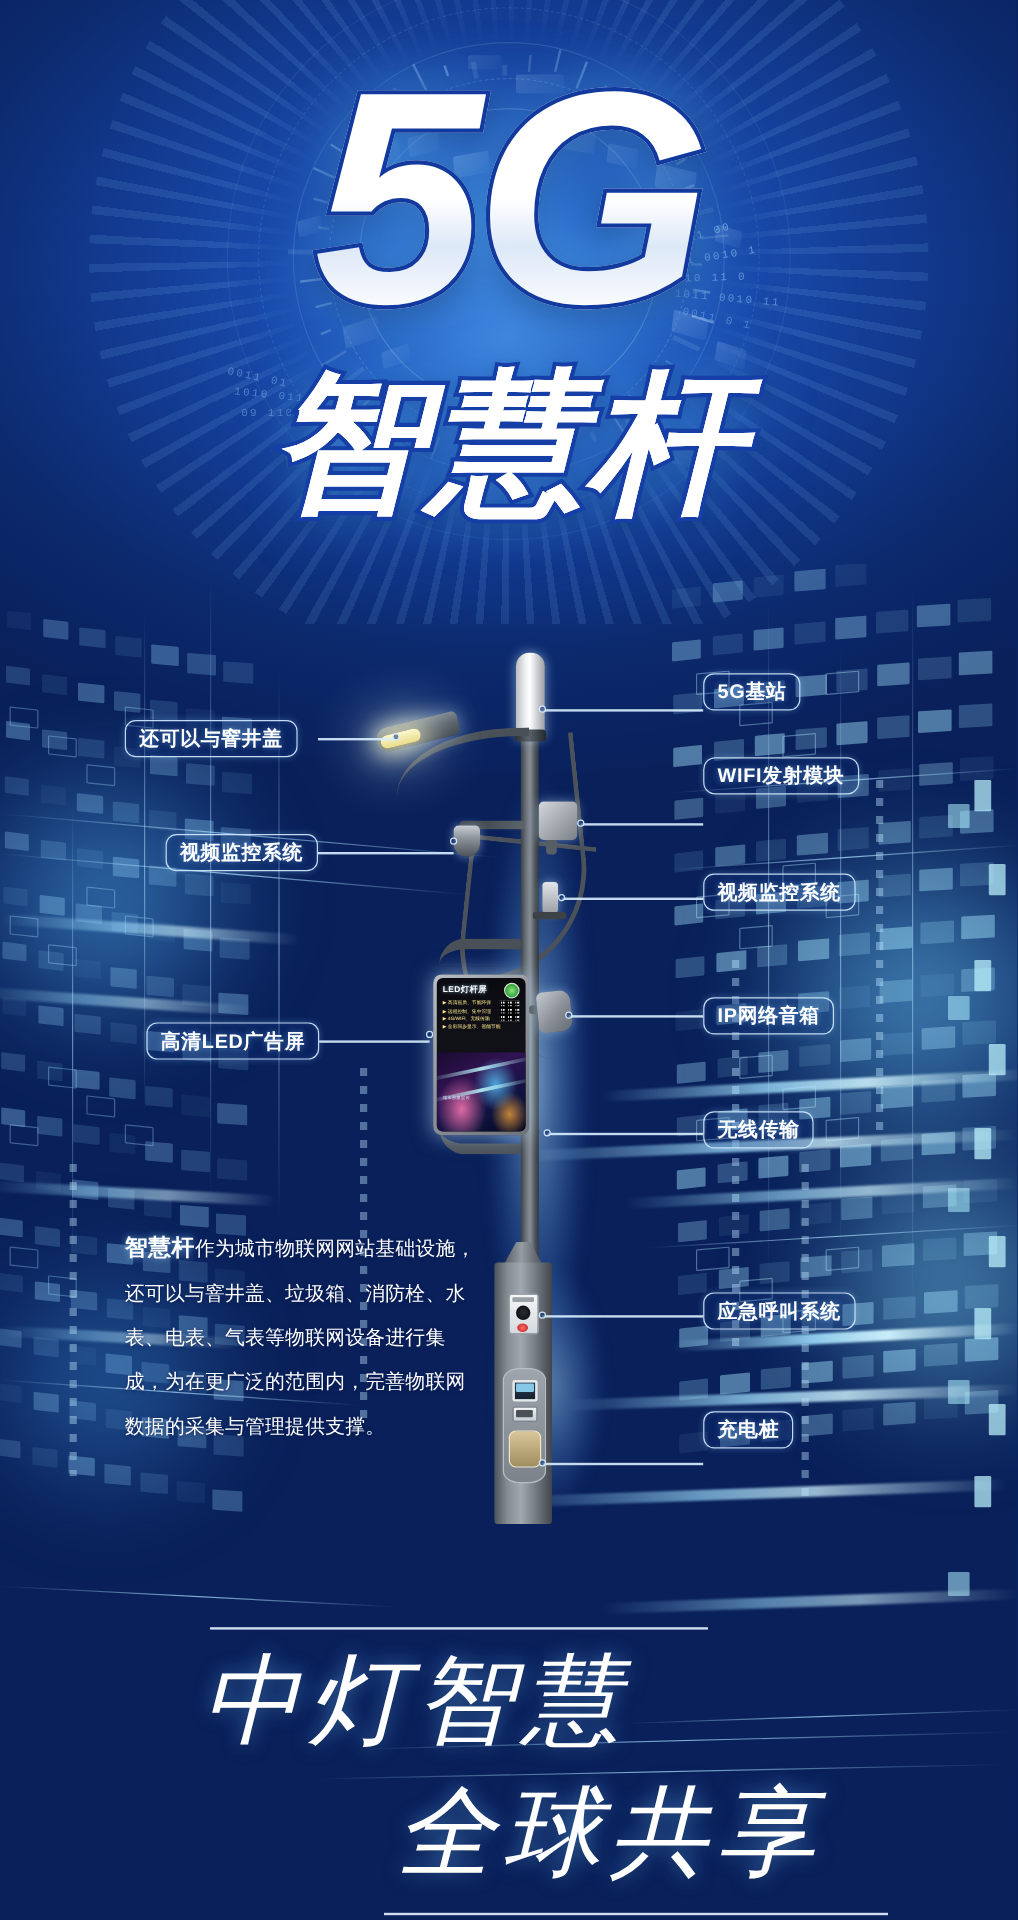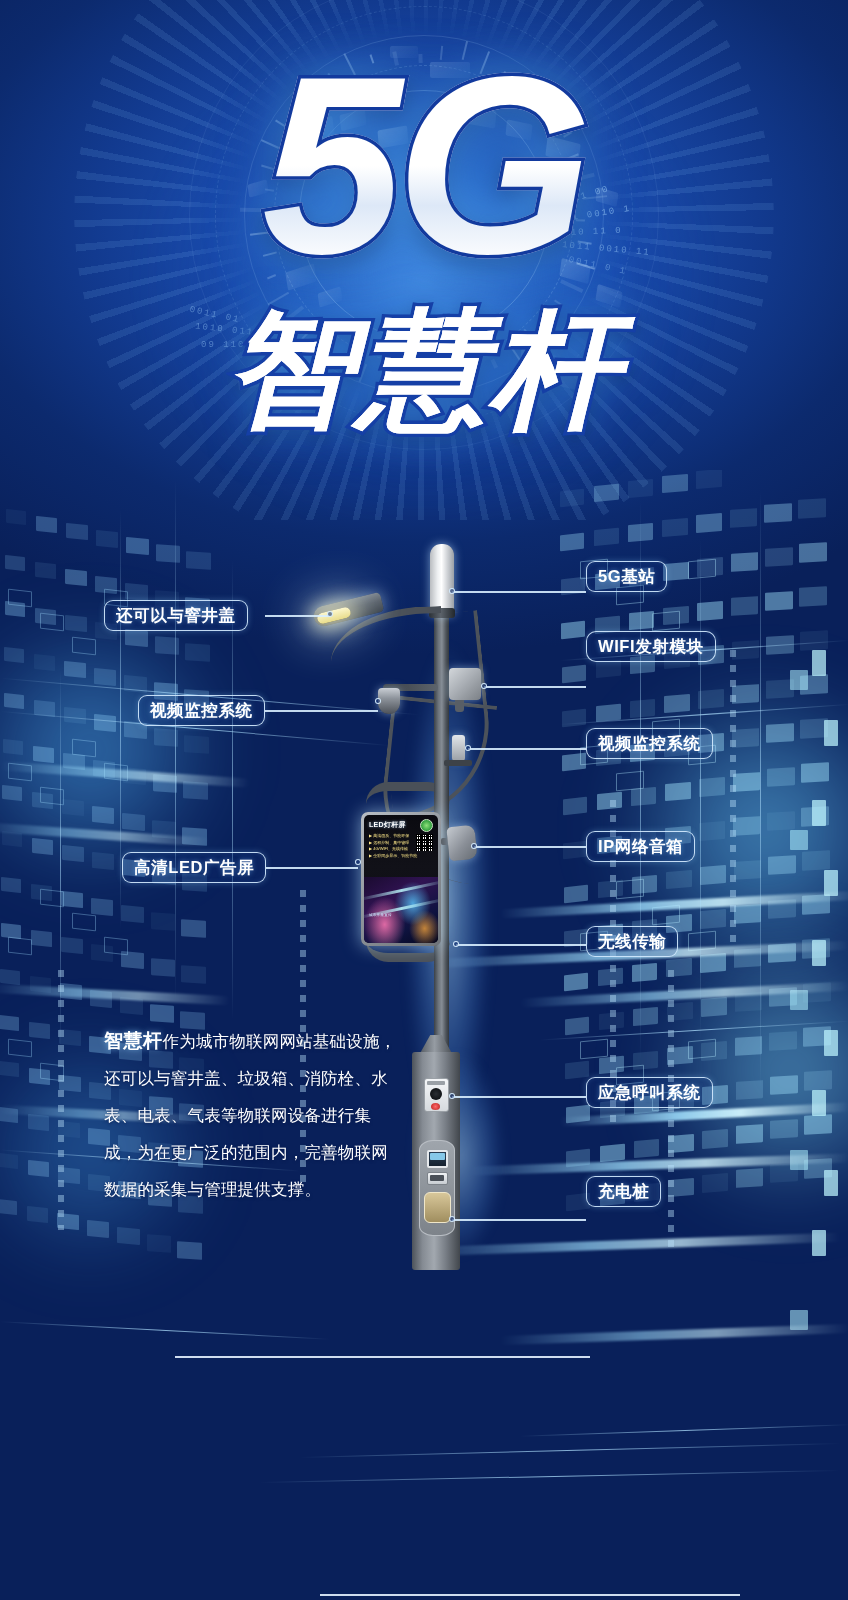--- a/index.html
+++ b/index.html
@@ -832,16 +832,18 @@
       <div class="lead-dot" style="left: 449px; top: 1093px;"></div>
       <div class="label" style="left: 586px; top: 1176px;">充电桩</div>
       <div class="lead" style="left: 452px; top: 1219px; width: 134px;"></div>
       <div class="lead-dot" style="left: 449px; top: 1216px;"></div>
     </div>
 
   <p class="para"><b>智慧杆</b><span>作为城市物联网网站基础设施，还可以与窨井盖、垃圾箱、消防栓、水表、电表、气表等物联网设备进行集成，为在更广泛的范围内，完善物联网数据的采集与管理提供支撑。</span></p>
 
   <div class="tagline">
     <div class="tag-line-top"></div>
+    <div class="tag1">中灯智慧</div>
+    <div class="tag2">全球共享</div>
     <div class="tag-line-bot"></div>
   </div>
 
 </div>
 
 </body></html>

